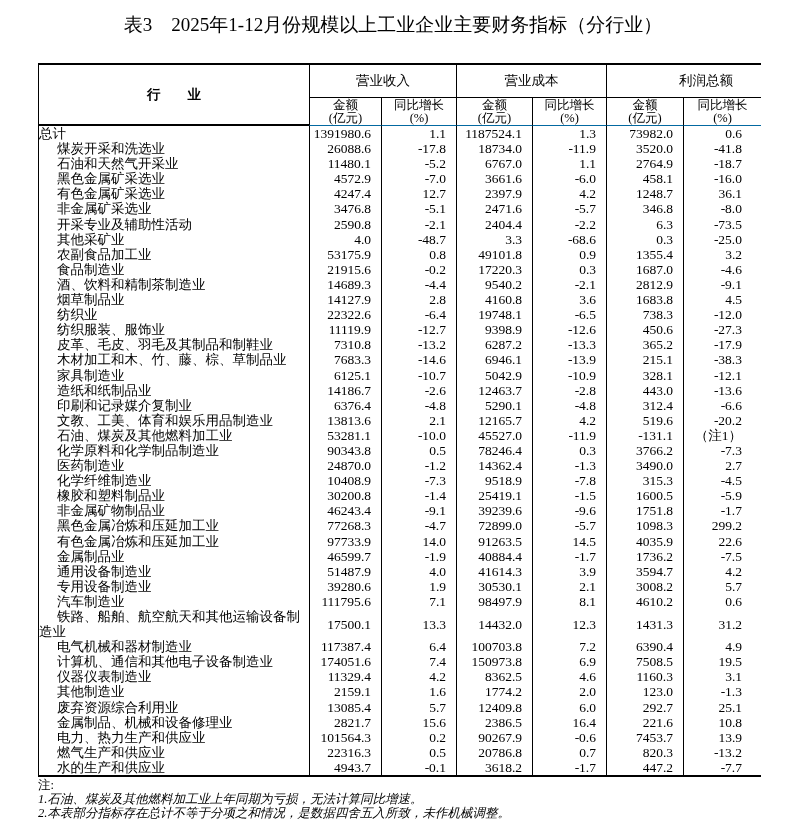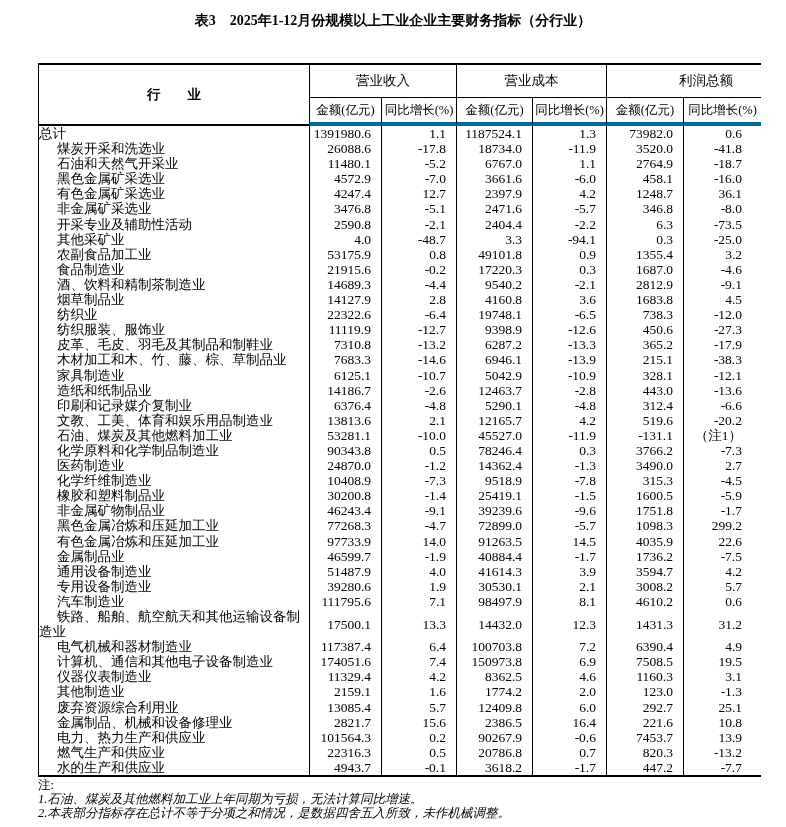--- a/index.html
+++ b/index.html
@@ -3,21 +3,21 @@
 <meta charset="utf-8">
 <style>
   html,body { margin:0; padding:0; background:#ffffff; }
   .page {
     position:relative; width:786px; height:827px; background:#ffffff;
     color:#000; font-family:"Liberation Serif","DejaVu Serif",serif;
     overflow:hidden;
   }
   .title {
     position:absolute; top:12px; left:0; width:100%;
-    text-align:center; font-weight:bold; font-size:14px;
+    text-align:center; font-weight:normal; font-size:19px;
   }
   .table {
     position:absolute; left:38px; top:63px; width:722px;
     display:grid;
     grid-template-columns:270px 72px 75px 76px 74px 77px 78px;
     grid-template-rows:33px 28px;
     grid-auto-rows:auto;
     border-top:2px solid #000;
     border-left:1px solid #000;
     border-bottom:2px solid #000;
@@ -31,22 +31,22 @@
     font-weight:bold;
   }
   .g {
     border-left:1px solid #000; border-bottom:1px solid #000;
     display:flex; align-items:center; justify-content:center;
   }
   .g1 { grid-column:2/4; grid-row:1; }
   .g2 { grid-column:4/6; grid-row:1; }
   .g3 { grid-column:6/8; grid-row:1;padding-left:44px; }
   .s {
-    border-left:1px solid #000; border-bottom:4px solid #0369a1;
-    display:flex; flex-direction:row; align-items:center; justify-content:center;
+    border-left:1px solid #000; border-bottom:1px solid #0369a1;
+    display:flex; flex-direction:column; align-items:center; justify-content:center;
     font-size:12.5px; line-height:13px;
   }
   .s1 { grid-column:2; grid-row:2; }
   .s2 { grid-column:3; grid-row:2; }
   .s3 { grid-column:4; grid-row:2; }
   .s4 { grid-column:5; grid-row:2; }
   .s5 { grid-column:6; grid-row:2; }
   .s6 { grid-column:7; grid-row:2; }
   .c-ind {
     line-height:15.1px; text-indent:18px; overflow:hidden;
@@ -149,21 +149,21 @@
       <div class="cell c-num">2590.8</div>
       <div class="cell c-num">-2.1</div>
       <div class="cell c-num">2404.4</div>
       <div class="cell c-num">-2.2</div>
       <div class="cell c-num">6.3</div>
       <div class="cell c-num last">-73.5</div>
       <div class="cell c-ind">其他采矿业</div>
       <div class="cell c-num">4.0</div>
       <div class="cell c-num">-48.7</div>
       <div class="cell c-num">3.3</div>
-      <div class="cell c-num">-94.1</div>
+      <div class="cell c-num">-68.6</div>
       <div class="cell c-num">0.3</div>
       <div class="cell c-num last">-25.0</div>
       <div class="cell c-ind">农副食品加工业</div>
       <div class="cell c-num">53175.9</div>
       <div class="cell c-num">0.8</div>
       <div class="cell c-num">49101.8</div>
       <div class="cell c-num">0.9</div>
       <div class="cell c-num">1355.4</div>
       <div class="cell c-num last">3.2</div>
       <div class="cell c-ind">食品制造业</div>

